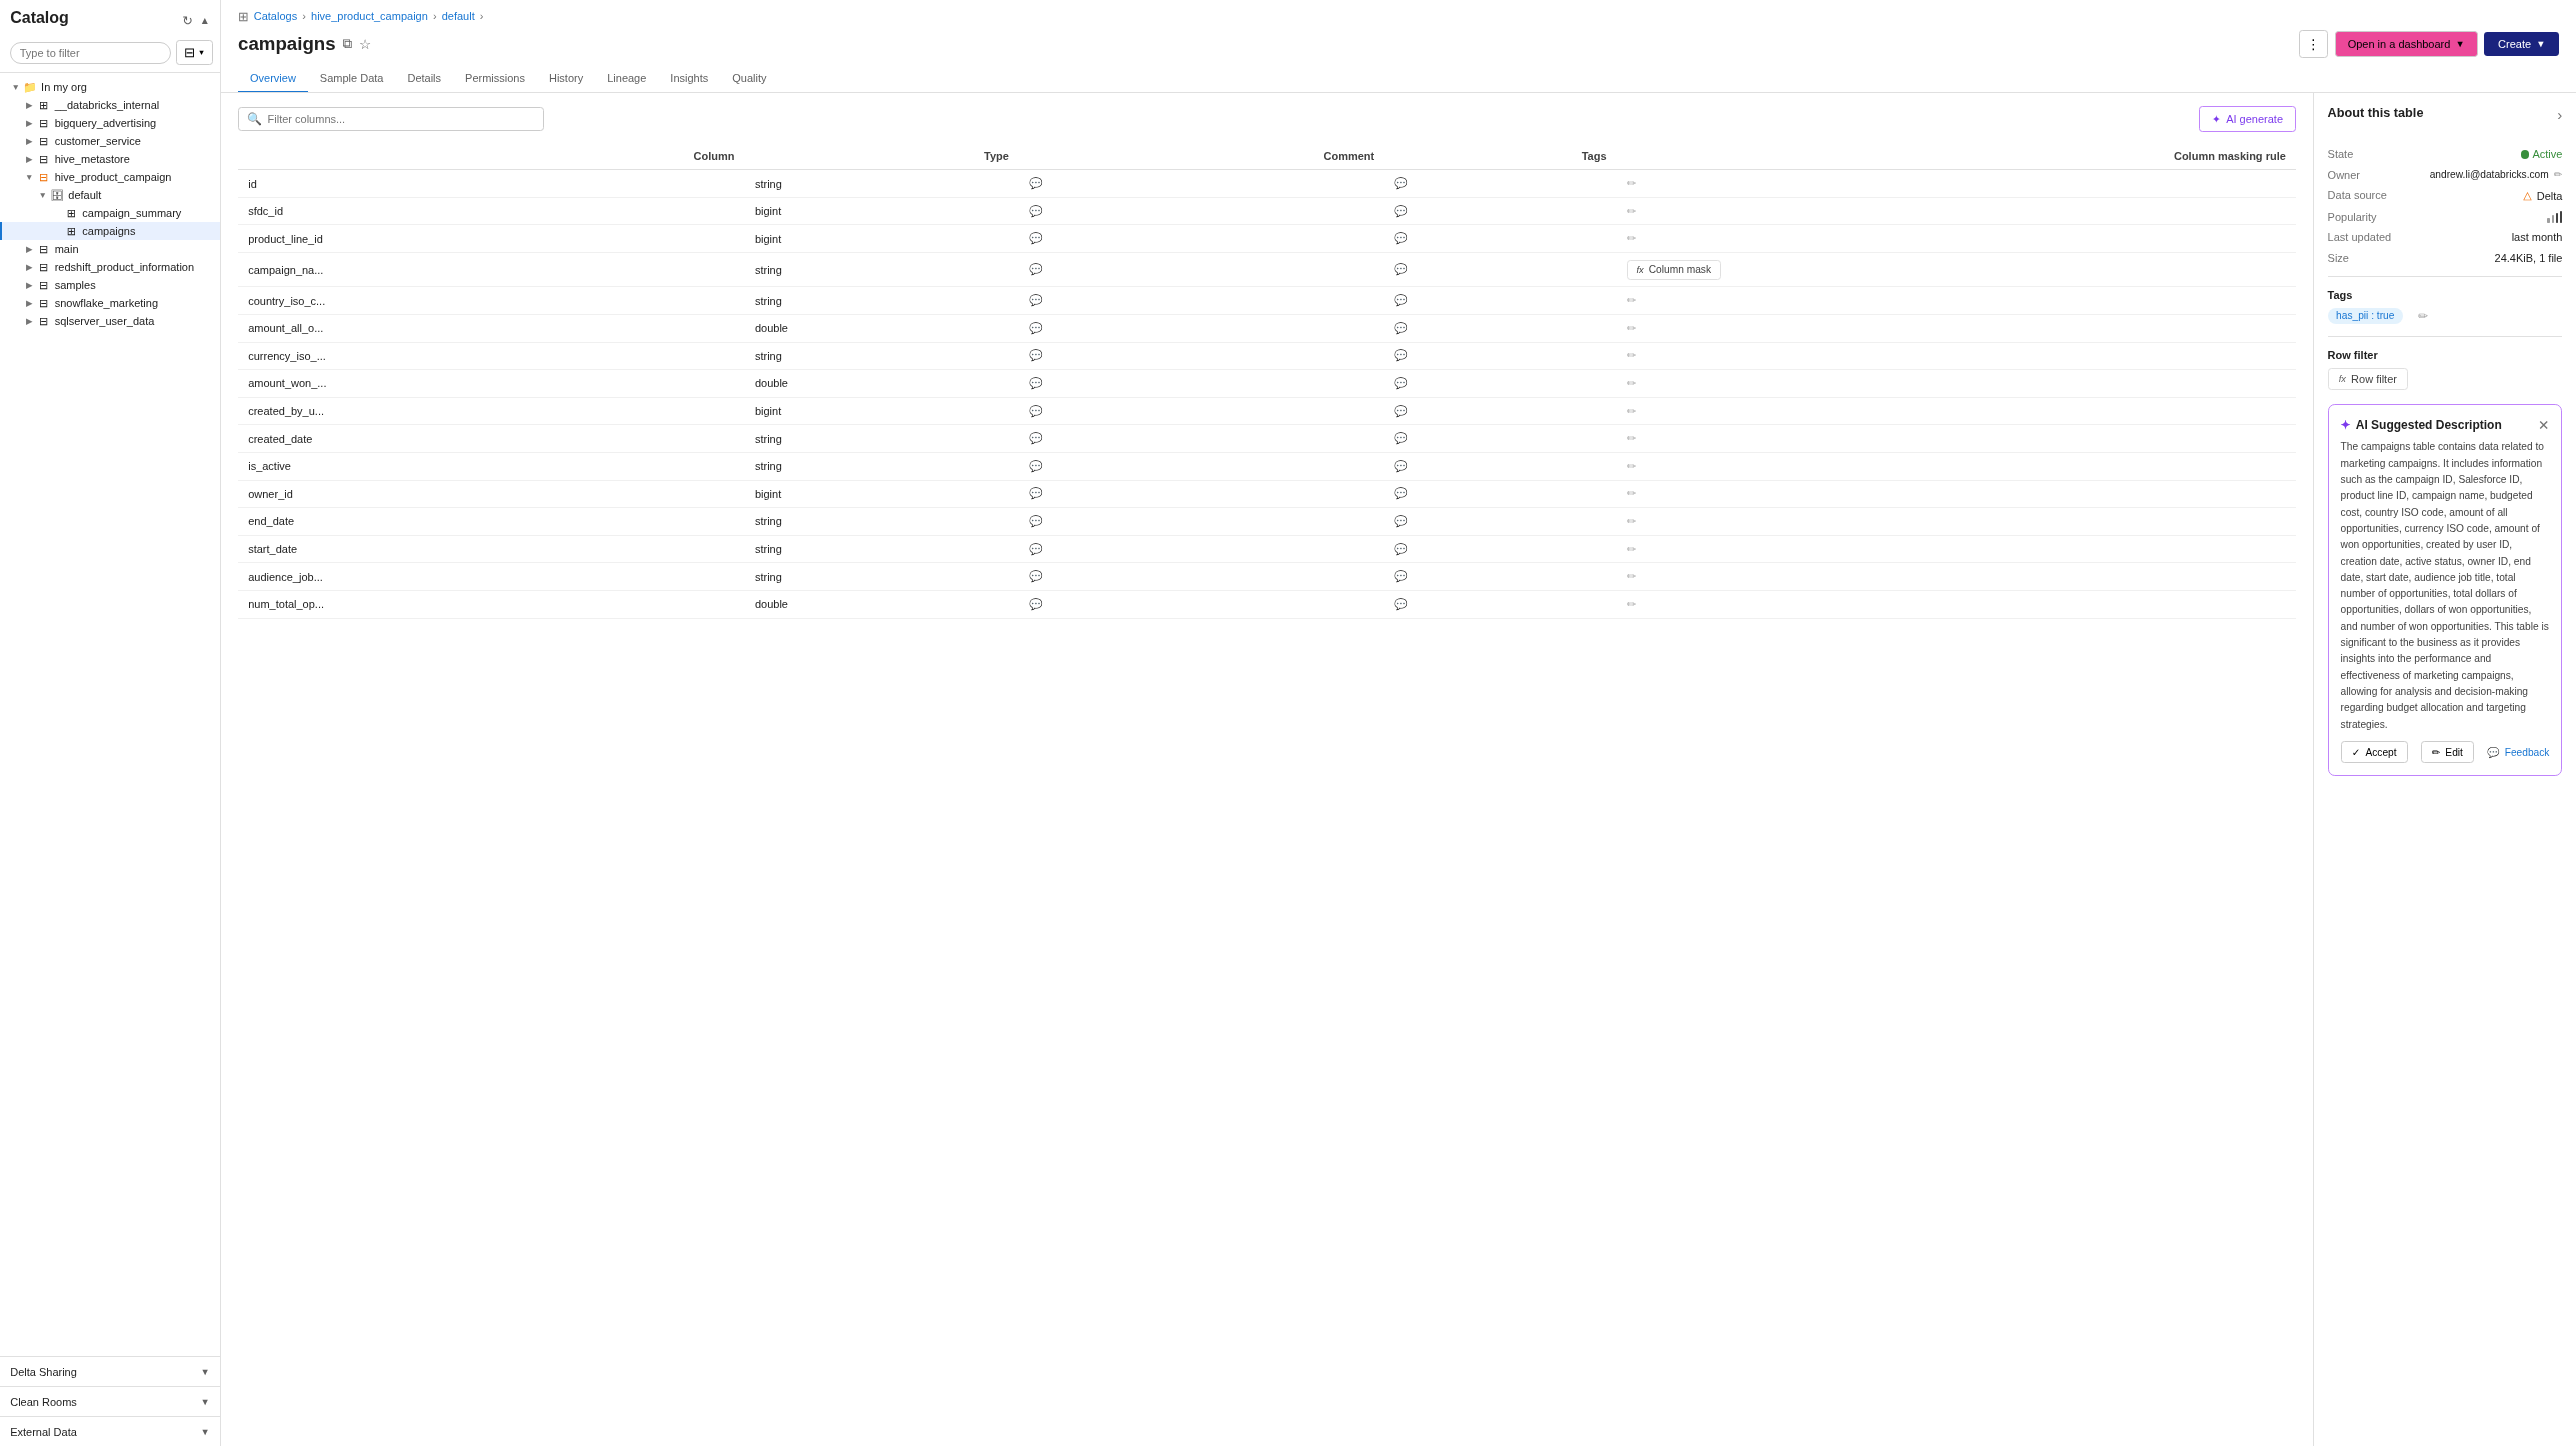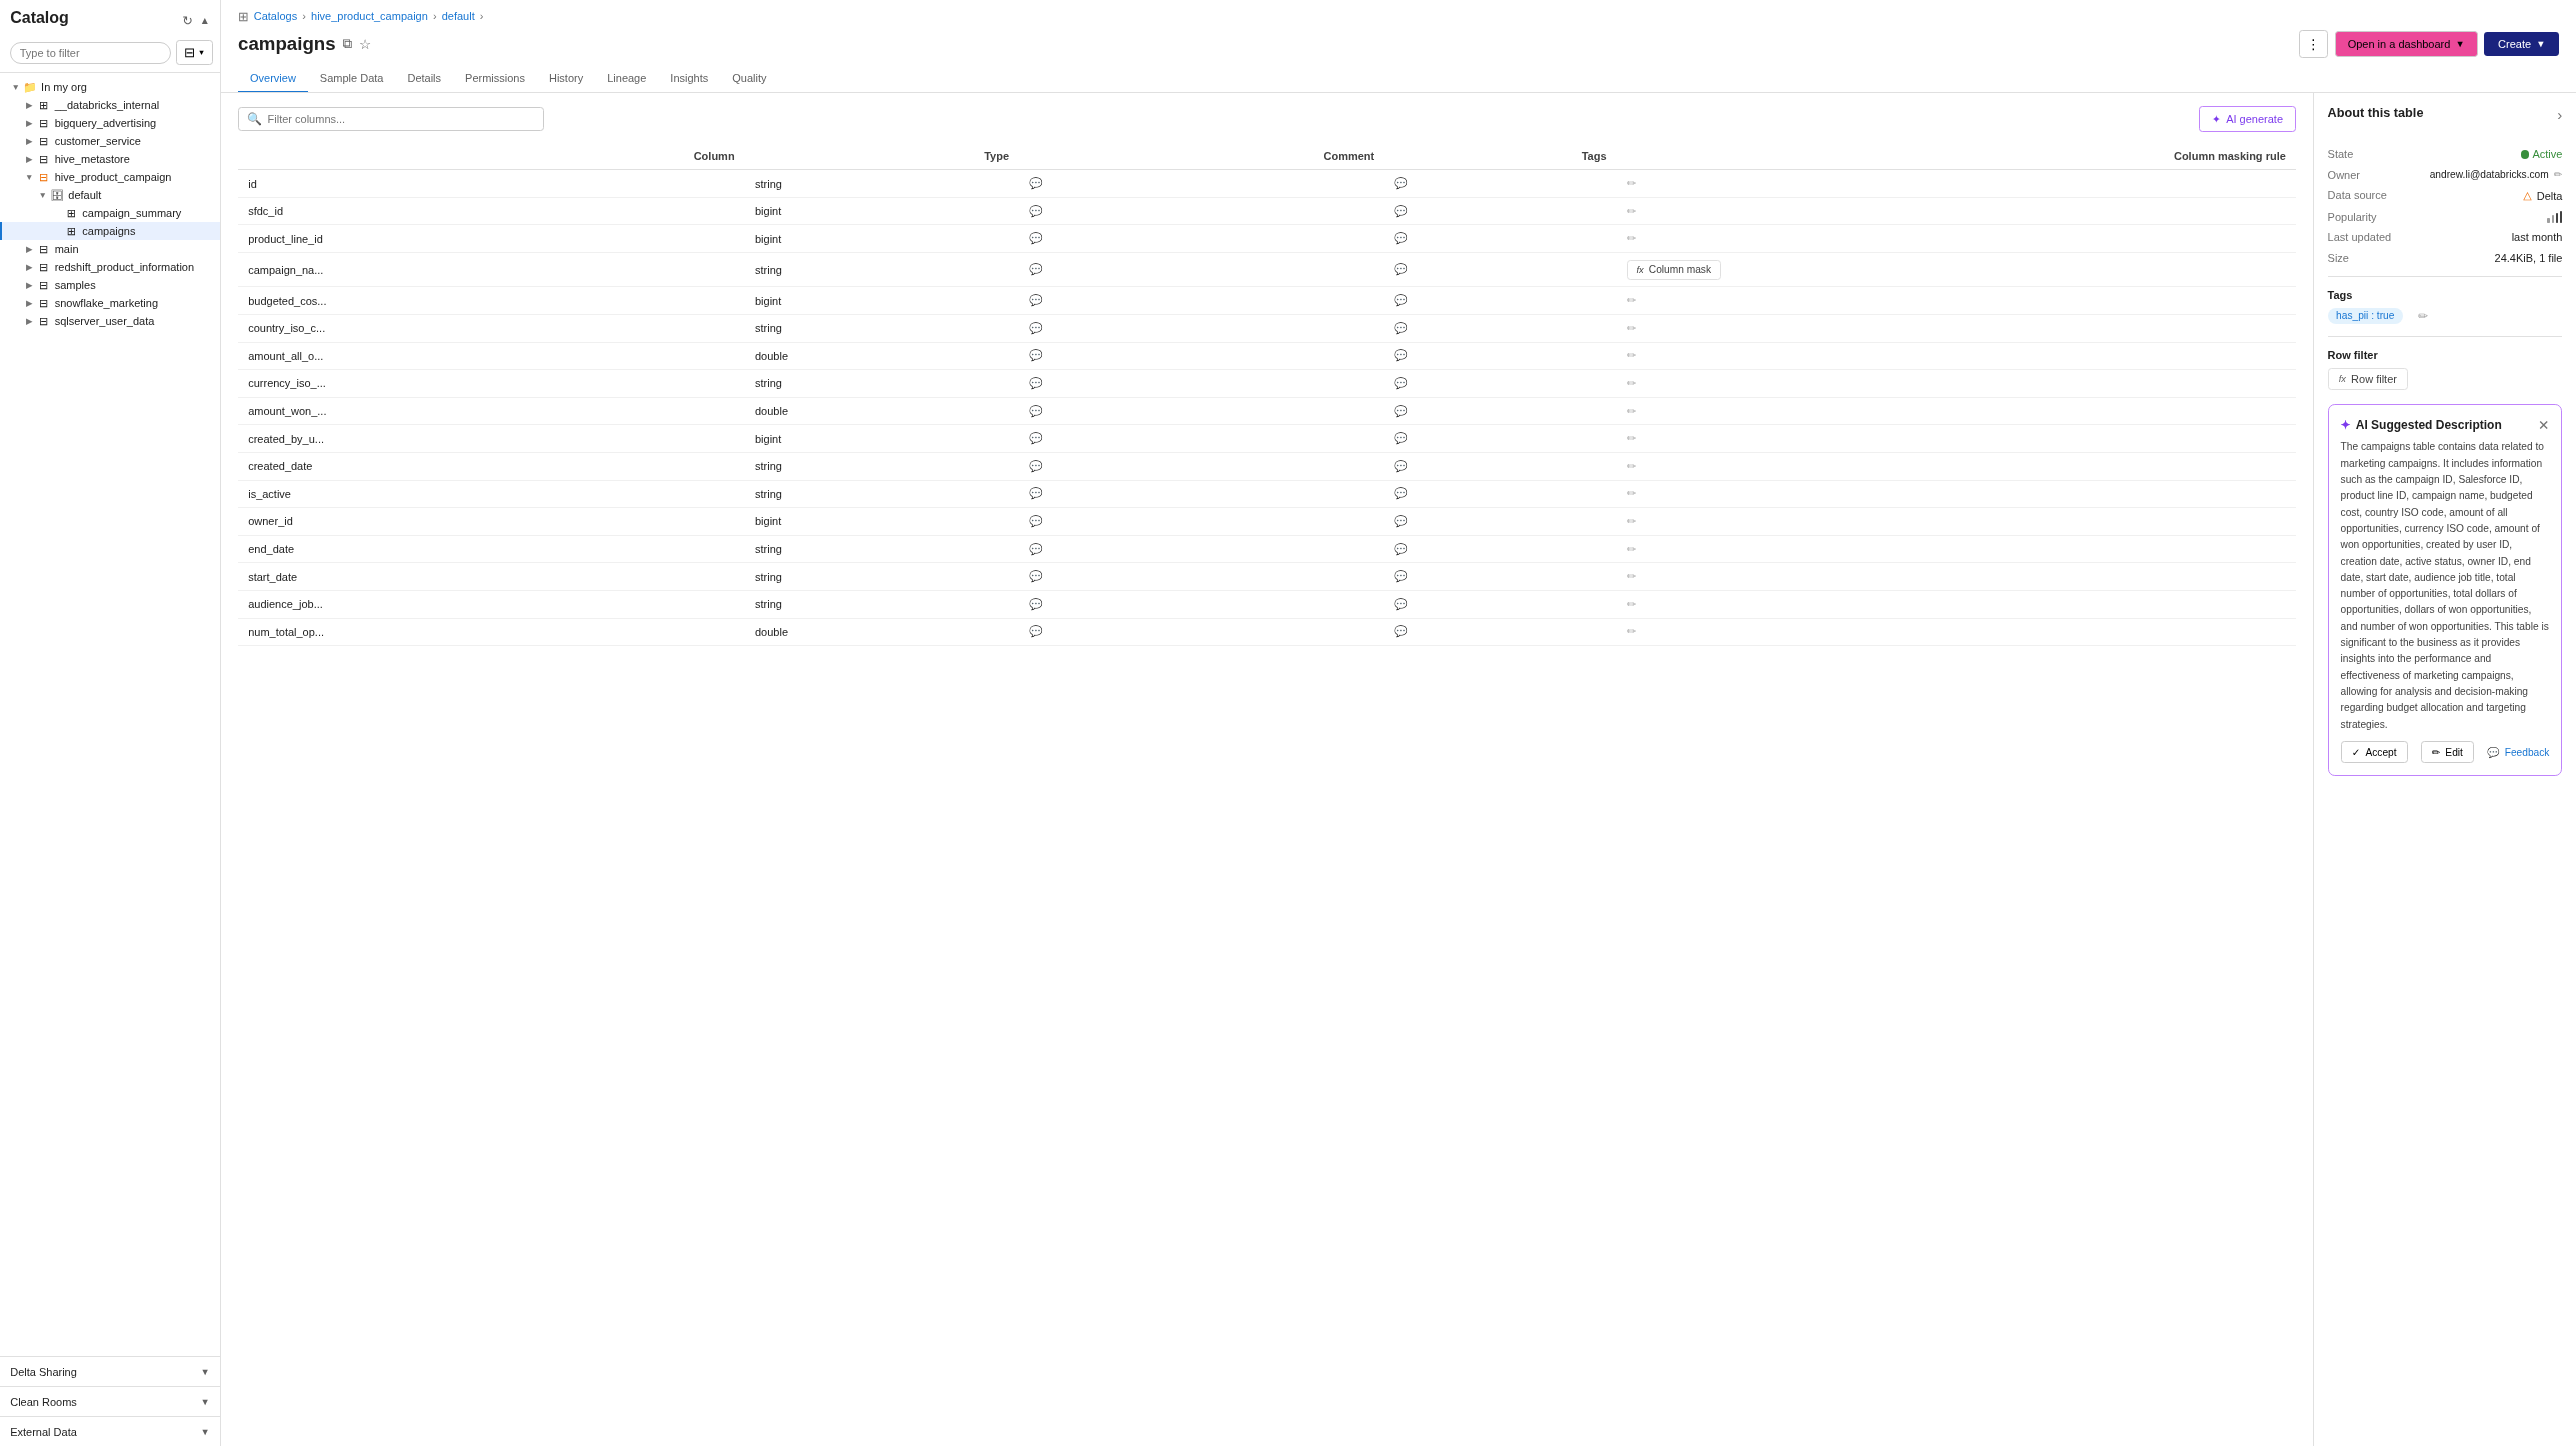--- a/index.html
+++ b/index.html
@@ -292,27 +292,20 @@
             <td>campaign_na...</td>
             <td>string</td>
             <td class="col-comment">💬</td>
             <td class="col-tags">💬</td>
             <td class="col-mask">
               <button class="column-mask-btn">
                 <span style="font-style:italic;font-size:9.3px;">fx</span>
                 <span>Column mask</span>
               </button>
             </td>
-          </tr>
-          <tr>
-            <td>budgeted_cos...</td>
-            <td>bigint</td>
-            <td class="col-comment">💬</td>
-            <td class="col-tags">💬</td>
-            <td class="col-mask">✏</td>
           </tr>
           <tr>
             <td>country_iso_c...</td>
             <td>string</td>
             <td class="col-comment">💬</td>
             <td class="col-tags">💬</td>
             <td class="col-mask">✏</td>
           </tr>
           <tr>
             <td>amount_all_o...</td>

